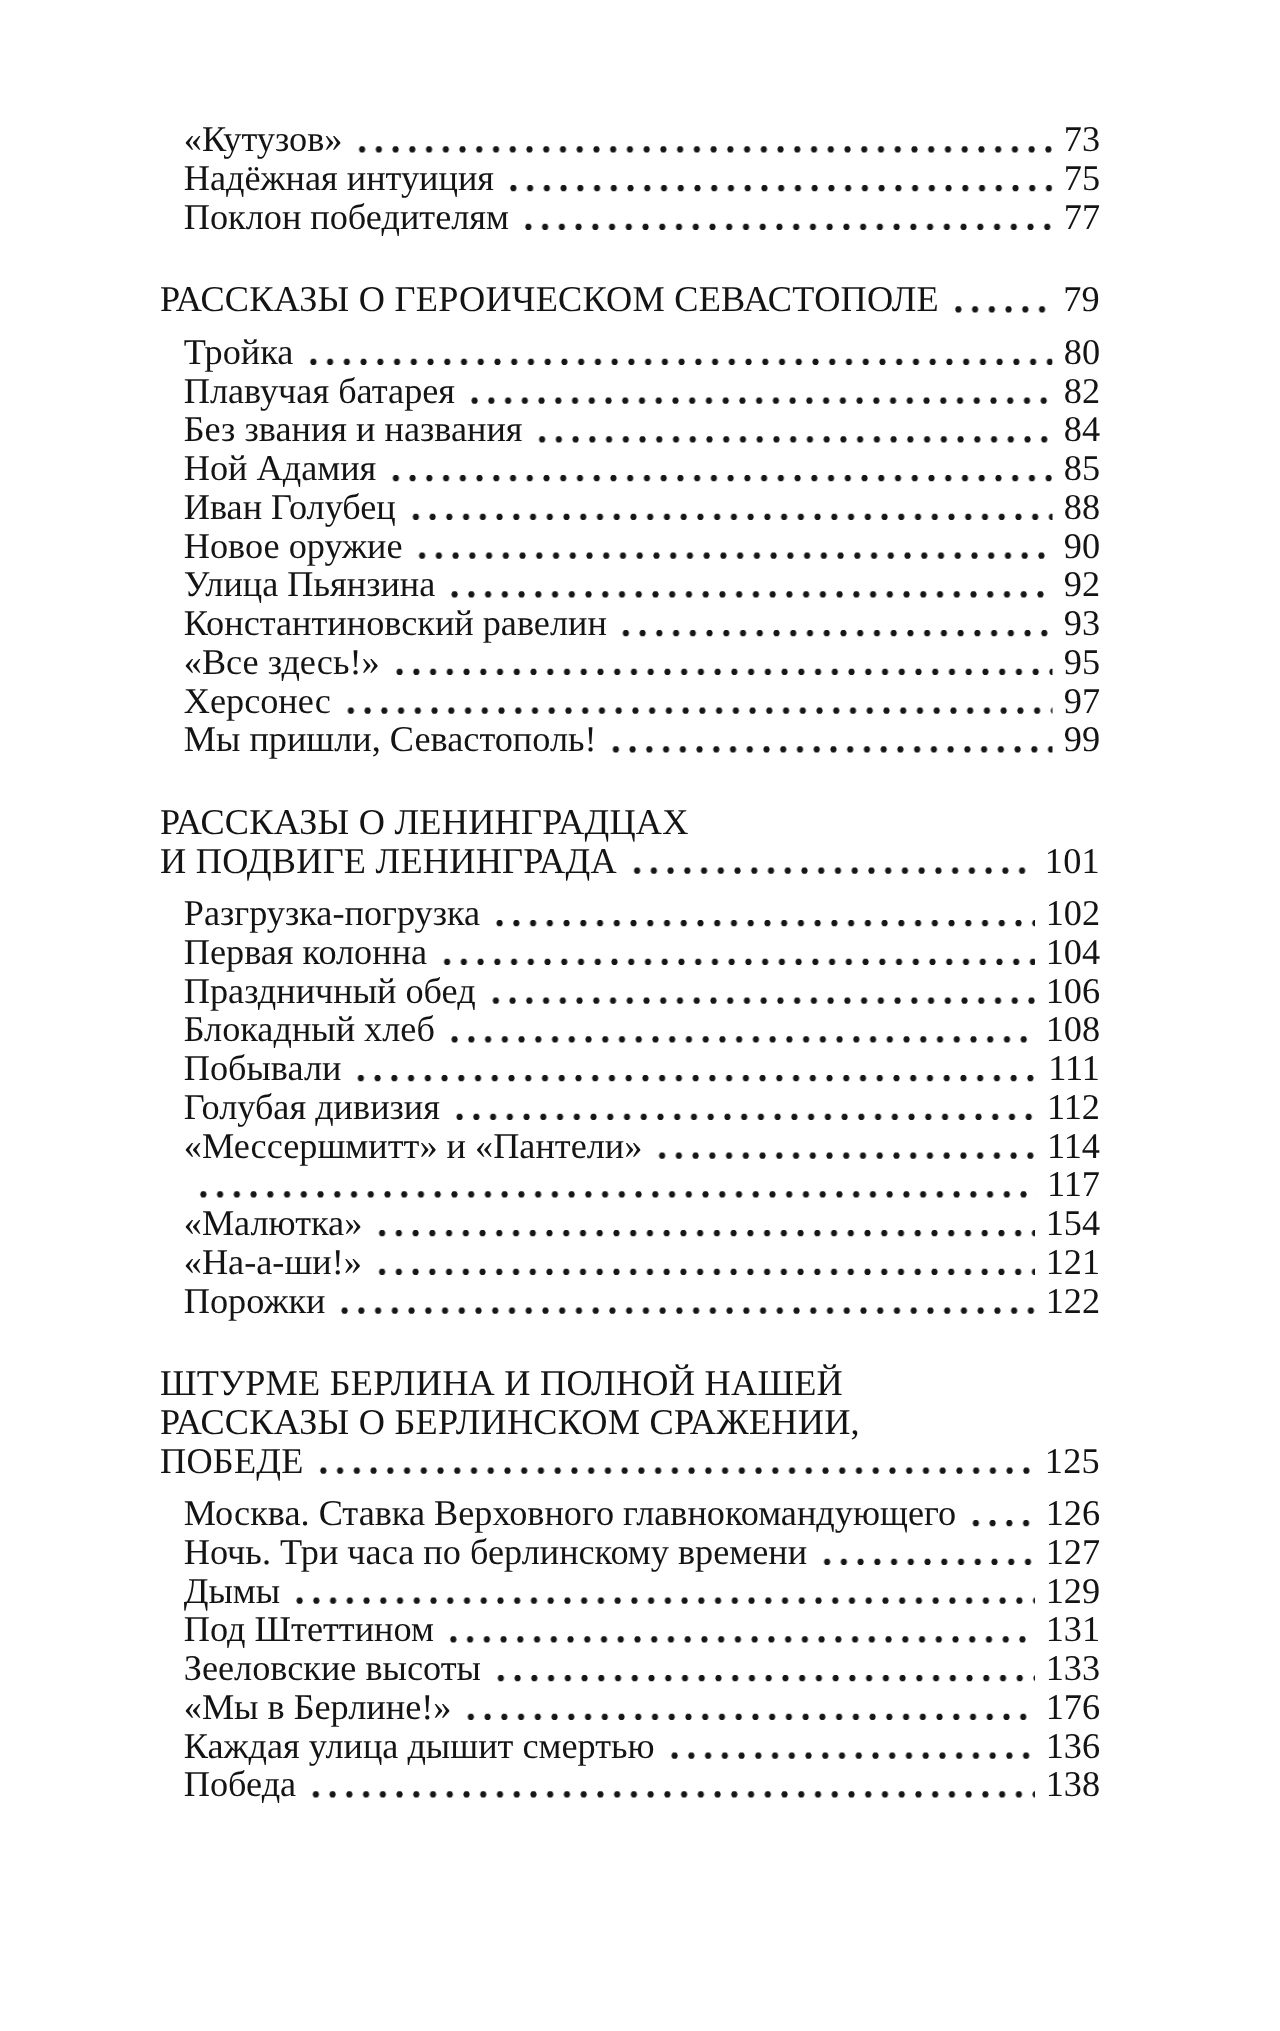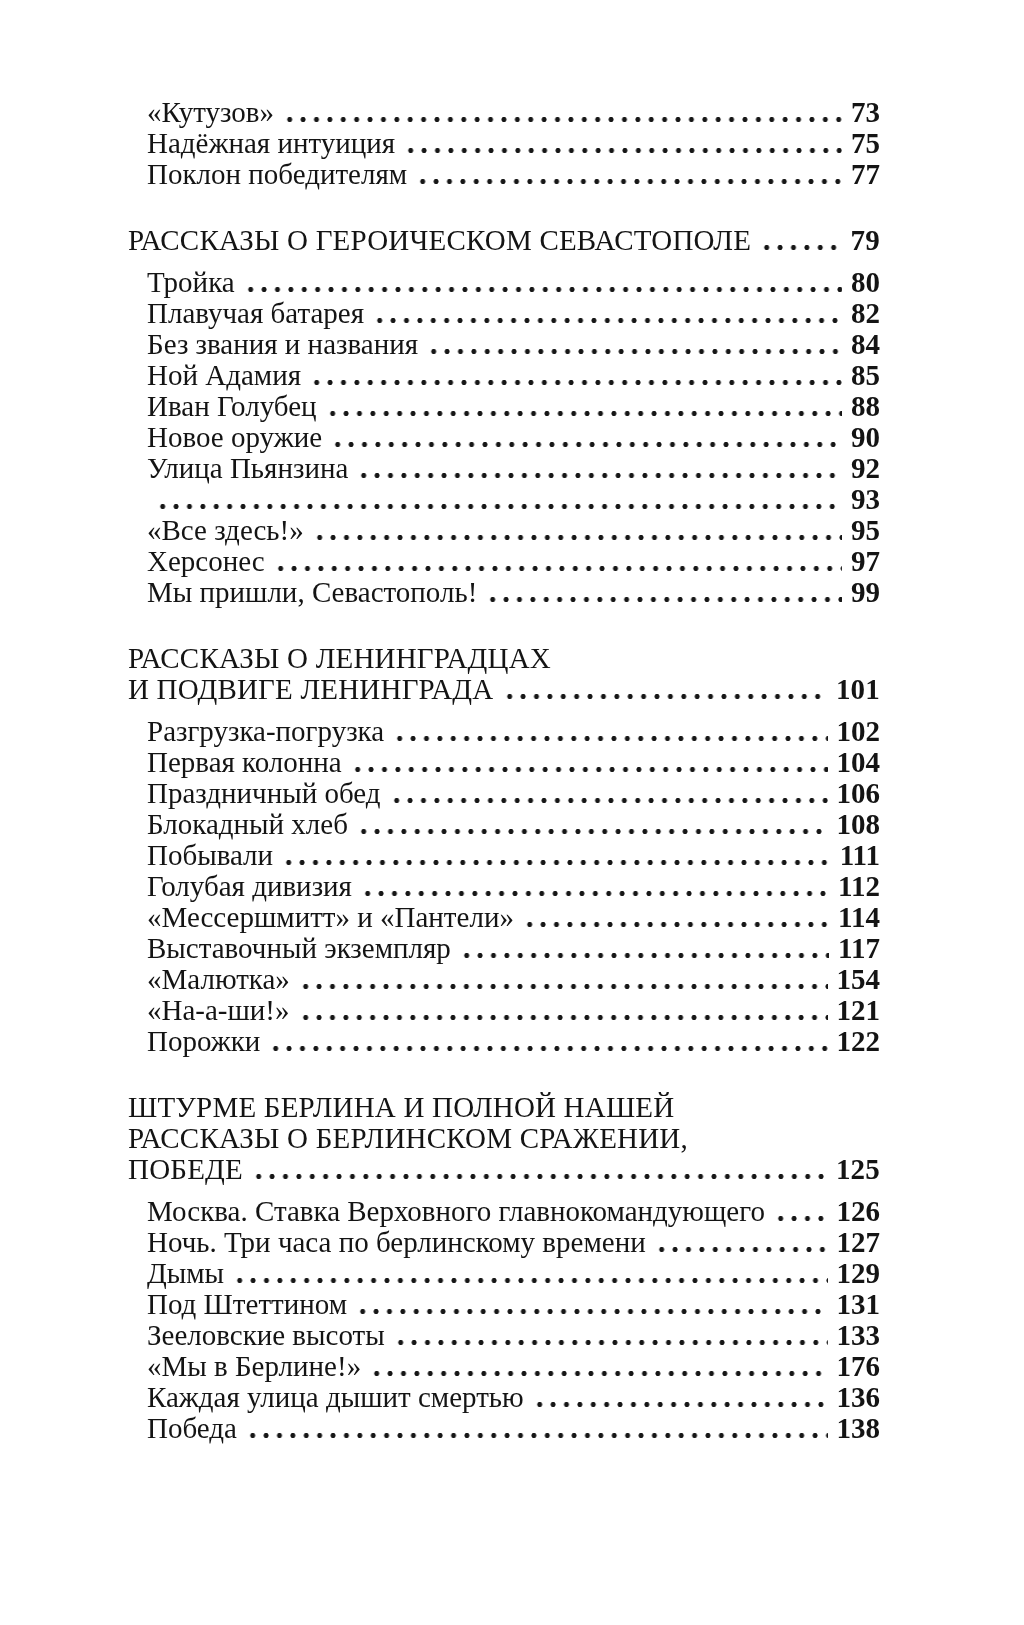--- a/index.html
+++ b/index.html
@@ -48,21 +48,20 @@
     min-width: 0;
     margin: 0 9px 0 7px;
     background-image: radial-gradient(circle, #161616 2.1px, rgba(0,0,0,0) 2.8px);
     background-size: 13.4px 4.6px;
     background-repeat: repeat-x;
     background-position: left 2px bottom 6px;
   }
   .page-num {
     flex: 0 0 auto;
     text-align: left;
-    font-weight: bold;
   }
 </style>
 </head>
 <body>
 
 <main class="page">
   <div class="toc" id="toc-root">
       <section class="section">
         <div class="entries">
   <div class="row entry-row">
@@ -129,20 +128,21 @@
     <span class="page-num">90</span>
   </div>
 
   <div class="row entry-row">
     <span class="title">Улица Пьянзина</span>
     <span class="leader"></span>
     <span class="page-num">92</span>
   </div>
 
   <div class="row entry-row">
+    <span class="title">Константиновский равелин</span>
     <span class="leader"></span>
     <span class="page-num">93</span>
   </div>
 
   <div class="row entry-row">
     <span class="title">«Все здесь!»</span>
     <span class="leader"></span>
     <span class="page-num">95</span>
   </div>
 
@@ -210,21 +210,20 @@
     <span class="page-num">112</span>
   </div>
 
   <div class="row entry-row">
     <span class="title">«Мессершмитт» и «Пантели»</span>
     <span class="leader"></span>
     <span class="page-num">114</span>
   </div>
 
   <div class="row entry-row">
-    <span class="title">Выставочный экземпляр</span>
     <span class="leader"></span>
     <span class="page-num">117</span>
   </div>
 
   <div class="row entry-row">
     <span class="title">«Малютка»</span>
     <span class="leader"></span>
     <span class="page-num">154</span>
   </div>
 

